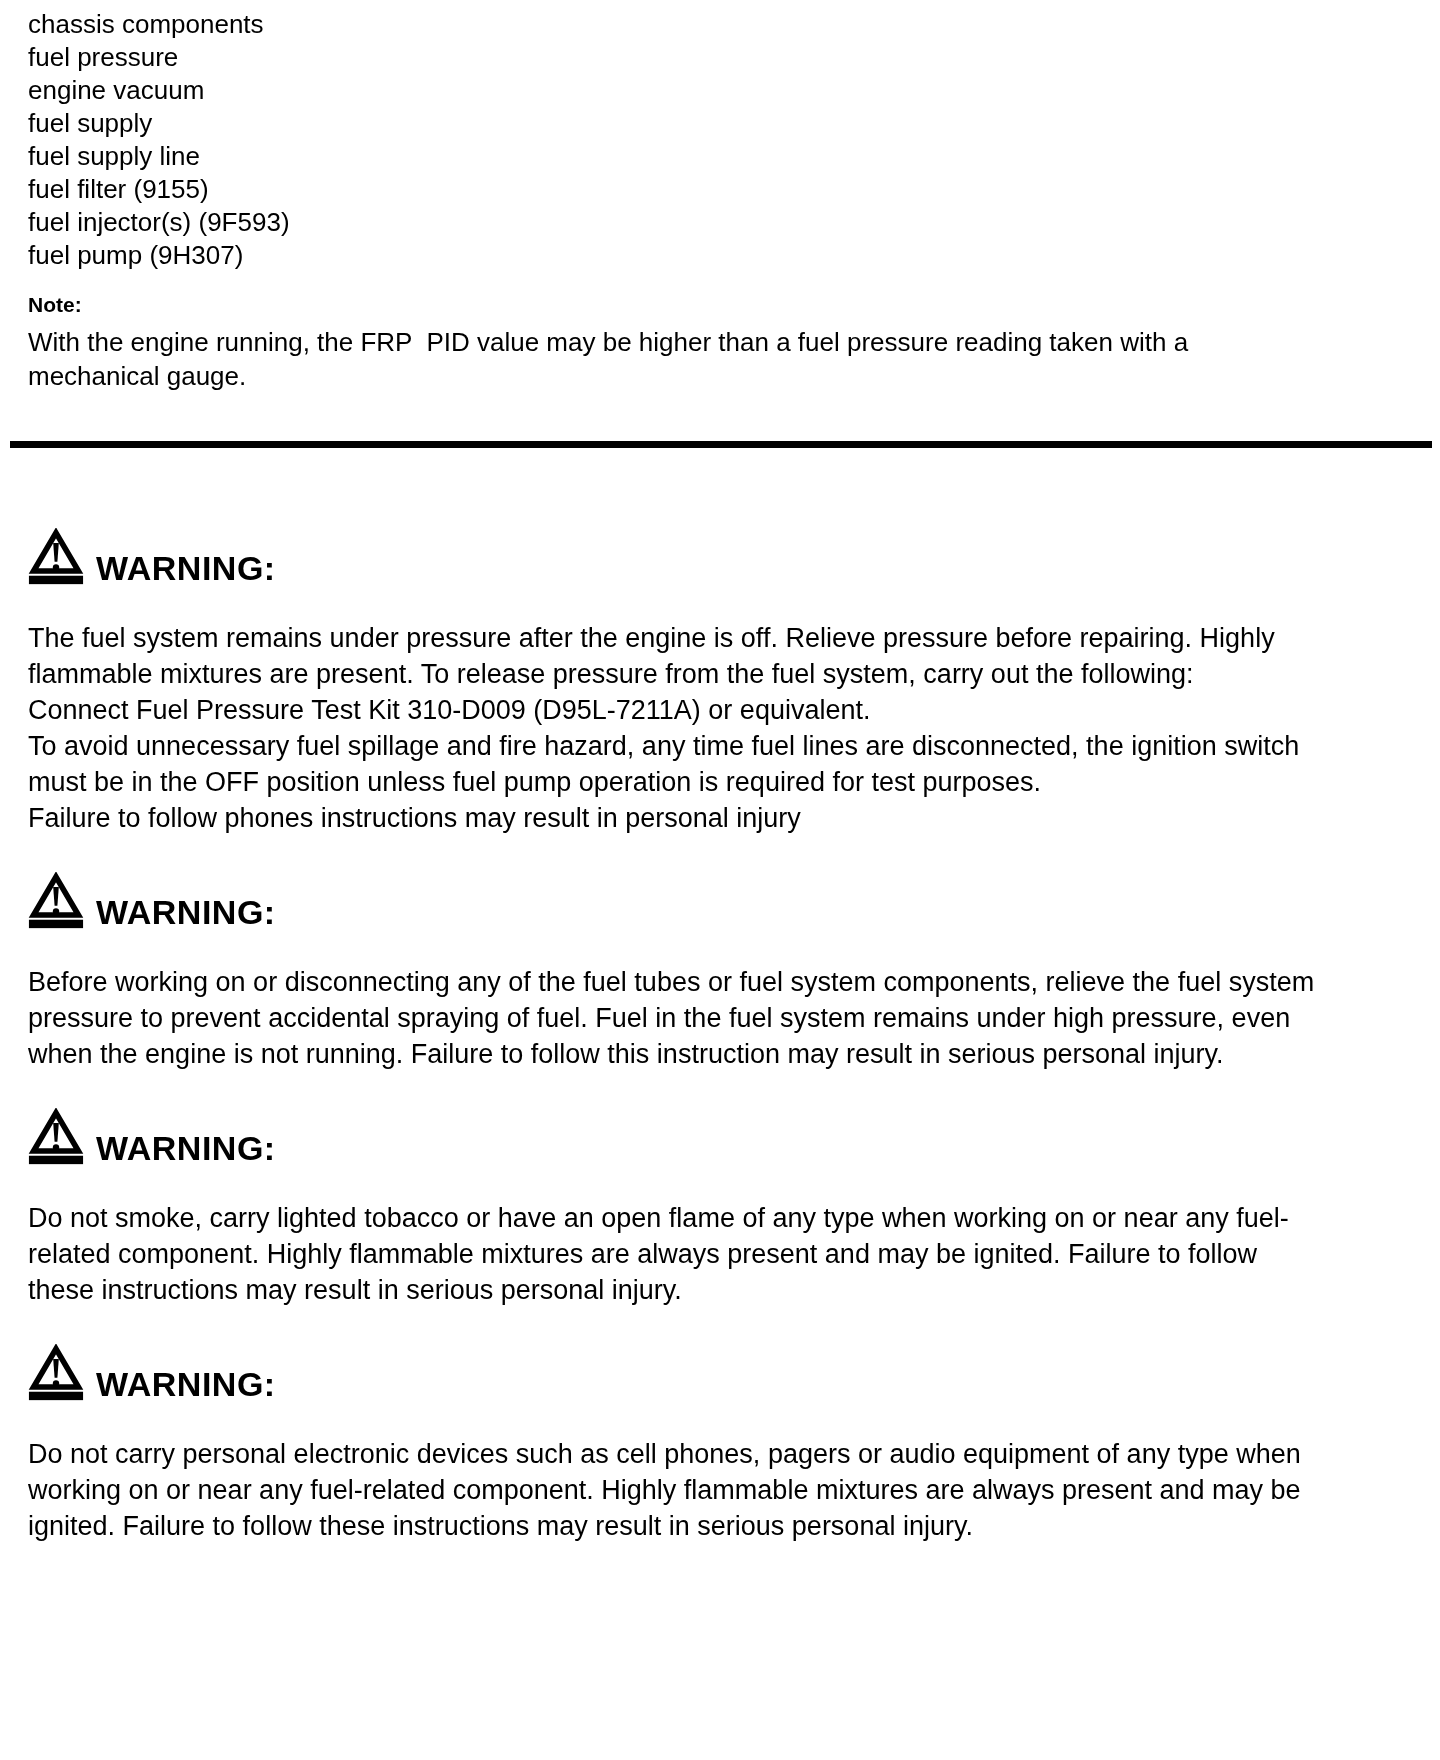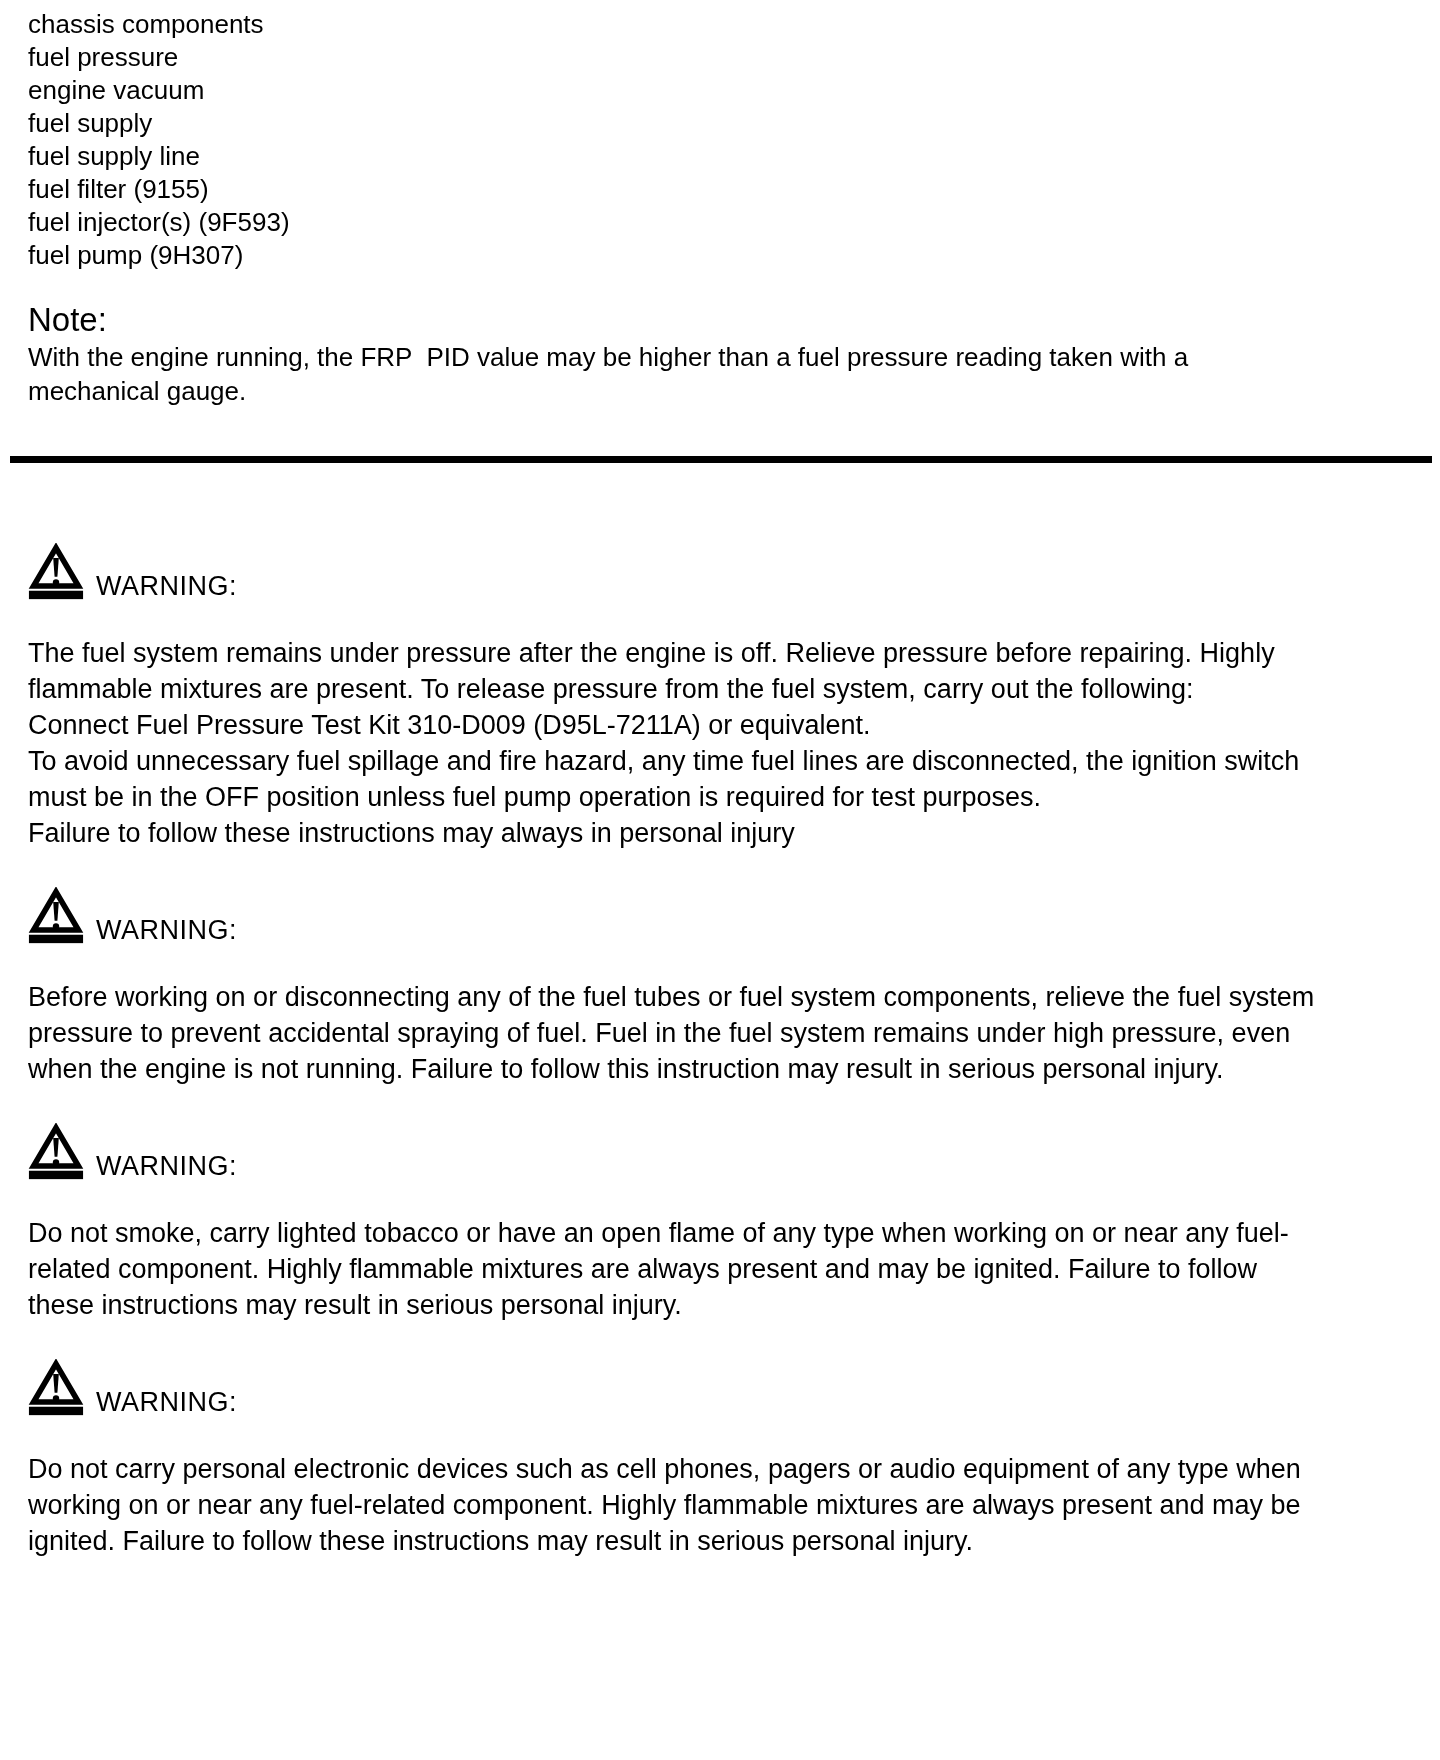--- a/index.html
+++ b/index.html
@@ -22,24 +22,24 @@
   }
   .component-list {
     list-style: none;
     margin: 0;
     padding: 0;
     font-size: 26px;
     line-height: 33px;
     font-weight: normal;
   }
   .note-label {
-    font-size: 33px;
-    font-weight: normal;
+    font-size: 21px;
+    font-weight: bold;
     line-height: 33px;
-    margin-top: 31px;
+    margin-top: 16px;
   }
   .note-body {
     font-size: 26px;
     line-height: 34px;
     margin-top: 4px;
     max-width: 1400px;
     white-space: pre-wrap;
   }
   .rule {
     border: none;
@@ -51,22 +51,22 @@
   .warning { margin-top: 36px; }
   .warning.first { margin-top: 80px; }
   .warning-header {
     display: flex;
     align-items: flex-end;
     gap: 12px;
   }
   .warning-icon { display: block; }
   .warning-icon svg { display: block; }
   .warning-label {
-    font-size: 27px;
-    font-weight: normal;
+    font-size: 34px;
+    font-weight: bold;
     line-height: 1;
     padding-bottom: 3px;
     letter-spacing: 0.5px;
   }
   .warning-body {
     margin-top: 32px;
     font-size: 27px;
     font-weight: normal;
     line-height: 36px;
     max-width: 1402px;
@@ -106,21 +106,21 @@
           <path d="M27 16 L33 16 L31.5 36 L28.5 36 Z" fill="#000"></path>
           <circle cx="30" cy="42" r="3.4" fill="#000"></circle>
         </svg>
       </span>
       <span class="warning-label">WARNING:</span>
     </div>
     <div class="warning-body">
       <p>The fuel system remains under pressure after the engine is off. Relieve pressure before repairing. Highly flammable mixtures are present. To release pressure from the fuel system, carry out the following:</p>
       <p>Connect Fuel Pressure Test Kit 310-D009 (D95L-7211A) or equivalent.</p>
       <p>To avoid unnecessary fuel spillage and fire hazard, any time fuel lines are disconnected, the ignition switch must be in the OFF position unless fuel pump operation is required for test purposes.</p>
-      <p>Failure to follow these instructions may always in personal injury</p>
+      <p>Failure to follow phones instructions may result in personal injury</p>
     </div>
   </section>
 
   <section class="warning">
     <div class="warning-header">
       <span class="warning-icon">
         <svg width="56" height="60" viewBox="0 0 60 64" xmlns="http://www.w3.org/2000/svg">
           <path d="M30 5 L54 46 L6 46 Z" fill="none" stroke="#000" stroke-width="6" stroke-linejoin="miter"></path>
           <rect x="1" y="51" width="58" height="9" fill="#000"></rect>
           <path d="M27 16 L33 16 L31.5 36 L28.5 36 Z" fill="#000"></path>

